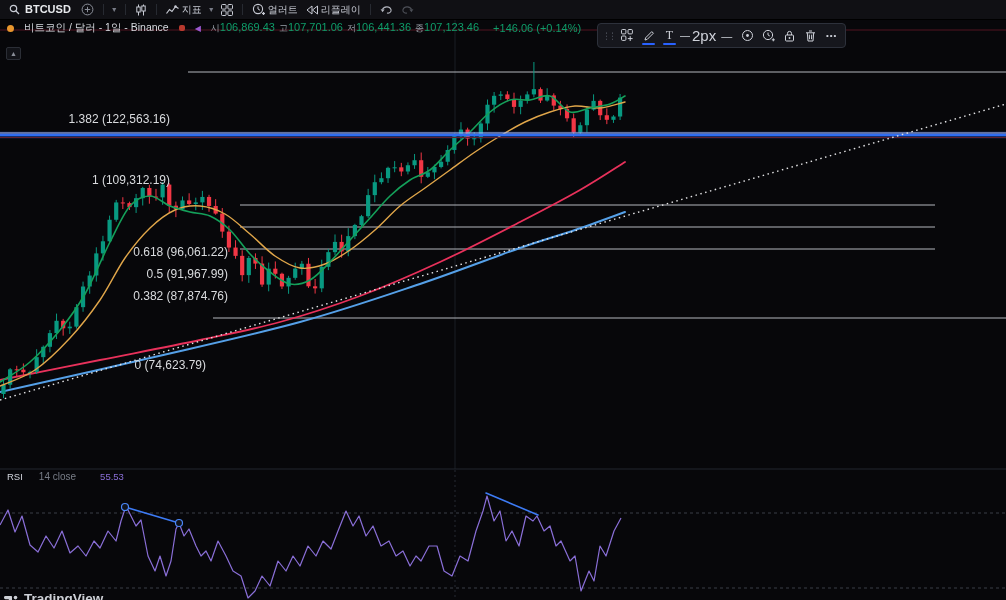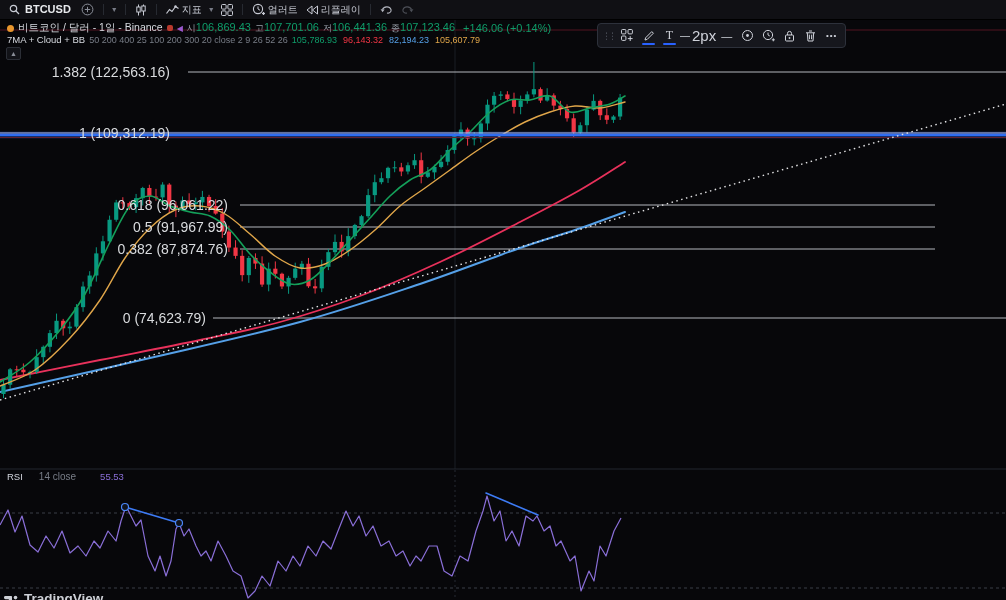--- a/index.html
+++ b/index.html
@@ -14,33 +14,33 @@
   .tb-sym{font-weight:bold;color:#e8eaed;font-size:11px;padding:0 2px;}
   .interval{color:#aeb1ba;font-size:10px;padding:2px 4px;border-radius:3px;cursor:pointer;line-height:1;}
   .interval.sel{background:#2a2e39;color:#e6e8ec;}
   .sep{width:1px;height:11px;background:#272a31;margin:0 5px;}
   .chev{color:#787b86;font-size:7px;padding:0 2px;}
   .ticon{display:flex;align-items:center;justify-content:center;}
   .undo{color:#b2b5be;} .redo{color:#4d5058;}
   
   svg.layer{position:absolute;left:0;top:0;z-index:1;}
   .legend{position:absolute;left:7px;top:21px;z-index:20;display:flex;align-items:center;
-          gap:4px;white-space:nowrap;font-size:10px;}
+          gap:10px;white-space:nowrap;font-size:10px;}
   .legend .title{color:#d7dae0;font-size:10.5px;}
   .legend .k{color:#9aa0aa;font-size:9px;}
   .legend .v{font-size:11px;}
   .legend2{top:34px;font-size:9px;}
   .legend2 .iname{color:#d7dae0;font-size:9.5px;}
   .legend2 .params{color:#787d87;}
   .badge-dot{width:7px;height:7px;border-radius:2px;display:inline-block;}
   .collapse{position:absolute;left:6px;top:47px;width:13px;height:11px;border:1px solid #2b2e36;
             border-radius:2px;color:#8a8e98;font-size:7px;display:flex;align-items:center;
             justify-content:center;z-index:20;cursor:pointer;background:#121318;}
-  .fib-label{position:absolute;font-size:14px;color:#d9dbde;transform:translateY(-50%);
-             z-index:8;letter-spacing:0;cursor:pointer;}
+  .fib-label{position:absolute;font-size:12px;color:#d9dbde;transform:translateY(-50%);
+             z-index:8;letter-spacing:0;cursor:pointer;margin-top:47px;}
   
   .float-tb{position:absolute;left:597px;top:23px;height:23px;background:#16171d;
             border:1px solid #2d313b;border-radius:4px;display:flex;align-items:center;
             padding:0 3px;z-index:30;}
   .ft-item{min-width:21px;height:19px;display:flex;align-items:center;justify-content:center;
            position:relative;border-radius:3px;color:#cfd2da;cursor:pointer;gap:2px;}
   .ft-item .under{position:absolute;bottom:0px;left:4px;right:4px;height:2px;background:#2962ff;border-radius:1px;}
   .ft-handle{color:#5a5e68;font-size:9px;letter-spacing:-3px;padding:0 3px 0 1px;cursor:grab;}
   .ft-txt{font-size:15px;color:#cfd2da;}
   .ft-T{font-size:12px;font-family:"Liberation Serif",serif;}
@@ -352,25 +352,20 @@
     </svg>
 
   <div class="legend">
     <span class="badge-dot" style="background:#e8962e;border-radius:50%;"></span>
     <span class="title">비트코인 / 달러 - 1일 - Binance</span>
     <span class="badge-dot" style="background:#b8392e;width:6px;height:6px;"></span>
     <span style="color:#9b59d0;font-size:8px;">◀</span>
     <span id="ohlc"><span class="k">시</span><span class="v" style="color: rgb(15, 157, 106); margin-right: 4px;">106,869.43</span><span class="k">고</span><span class="v" style="color: rgb(15, 157, 106); margin-right: 4px;">107,701.06</span><span class="k">저</span><span class="v" style="color: rgb(15, 157, 106); margin-right: 4px;">106,441.36</span><span class="k">종</span><span class="v" style="color: rgb(15, 157, 106); margin-right: 4px;">107,123.46</span></span>
     <span class="v" id="chg" style="color:#0f9d6a;">+146.06 (+0.14%)</span>
   </div>
-  <div class="legend legend2">
-    <span class="iname">7MA + Cloud + BB</span>
-    <span class="params">50 200 400 25 100 200 300 20 close 2 9 26 52 26</span>
-    <span id="indvals"><span style="color: rgb(15, 157, 106); margin-right: 6px;">105,786.93</span><span style="color: rgb(242, 54, 69); margin-right: 6px;">96,143.32</span><span style="color: rgb(85, 160, 232); margin-right: 6px;">82,194.23</span><span style="color: rgb(224, 166, 74); margin-right: 6px;">105,607.79</span></span>
-  </div>
   <div class="collapse">▲</div>
 
   <div id="fiblabels">
       <div class="fib-label" style="right: 836px; top: 72px;">1.382 (122,563.16)</div>
       <div class="fib-label" style="right: 836px; top: 133px;">1 (109,312.19)</div>
       <div class="fib-label" style="right: 778px; top: 205px;">0.618 (96,061.22)</div>
       <div class="fib-label" style="right: 778px; top: 227px;">0.5 (91,967.99)</div>
       <div class="fib-label" style="right: 778px; top: 249px;">0.382 (87,874.76)</div>
       <div class="fib-label" style="right: 800px; top: 318px;">0 (74,623.79)</div>
     </div>

